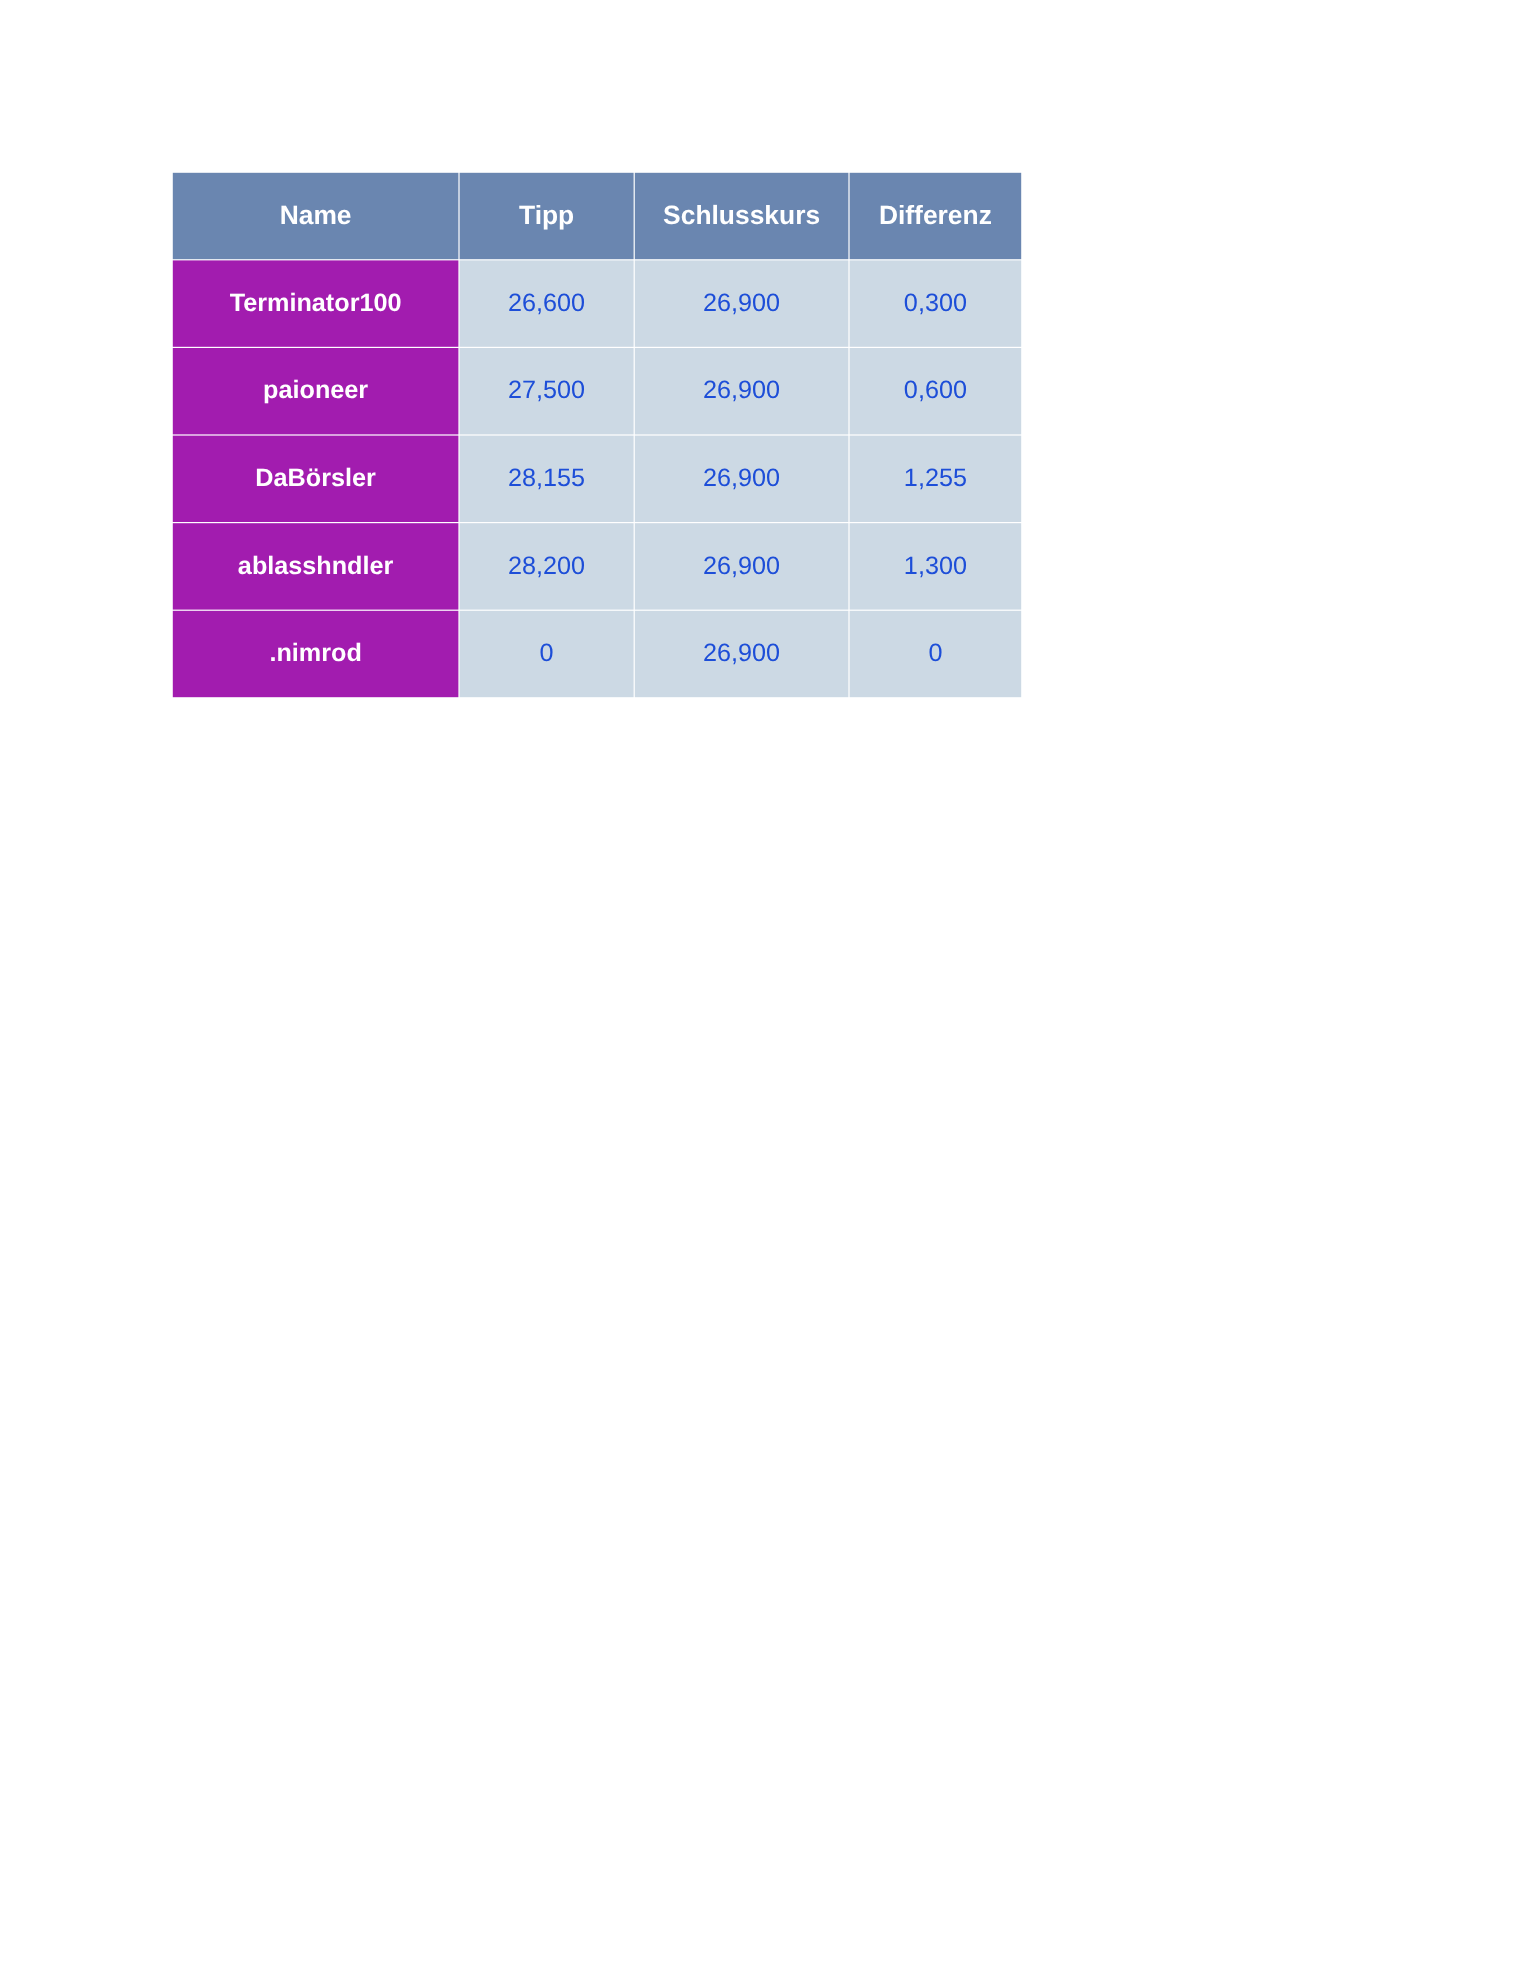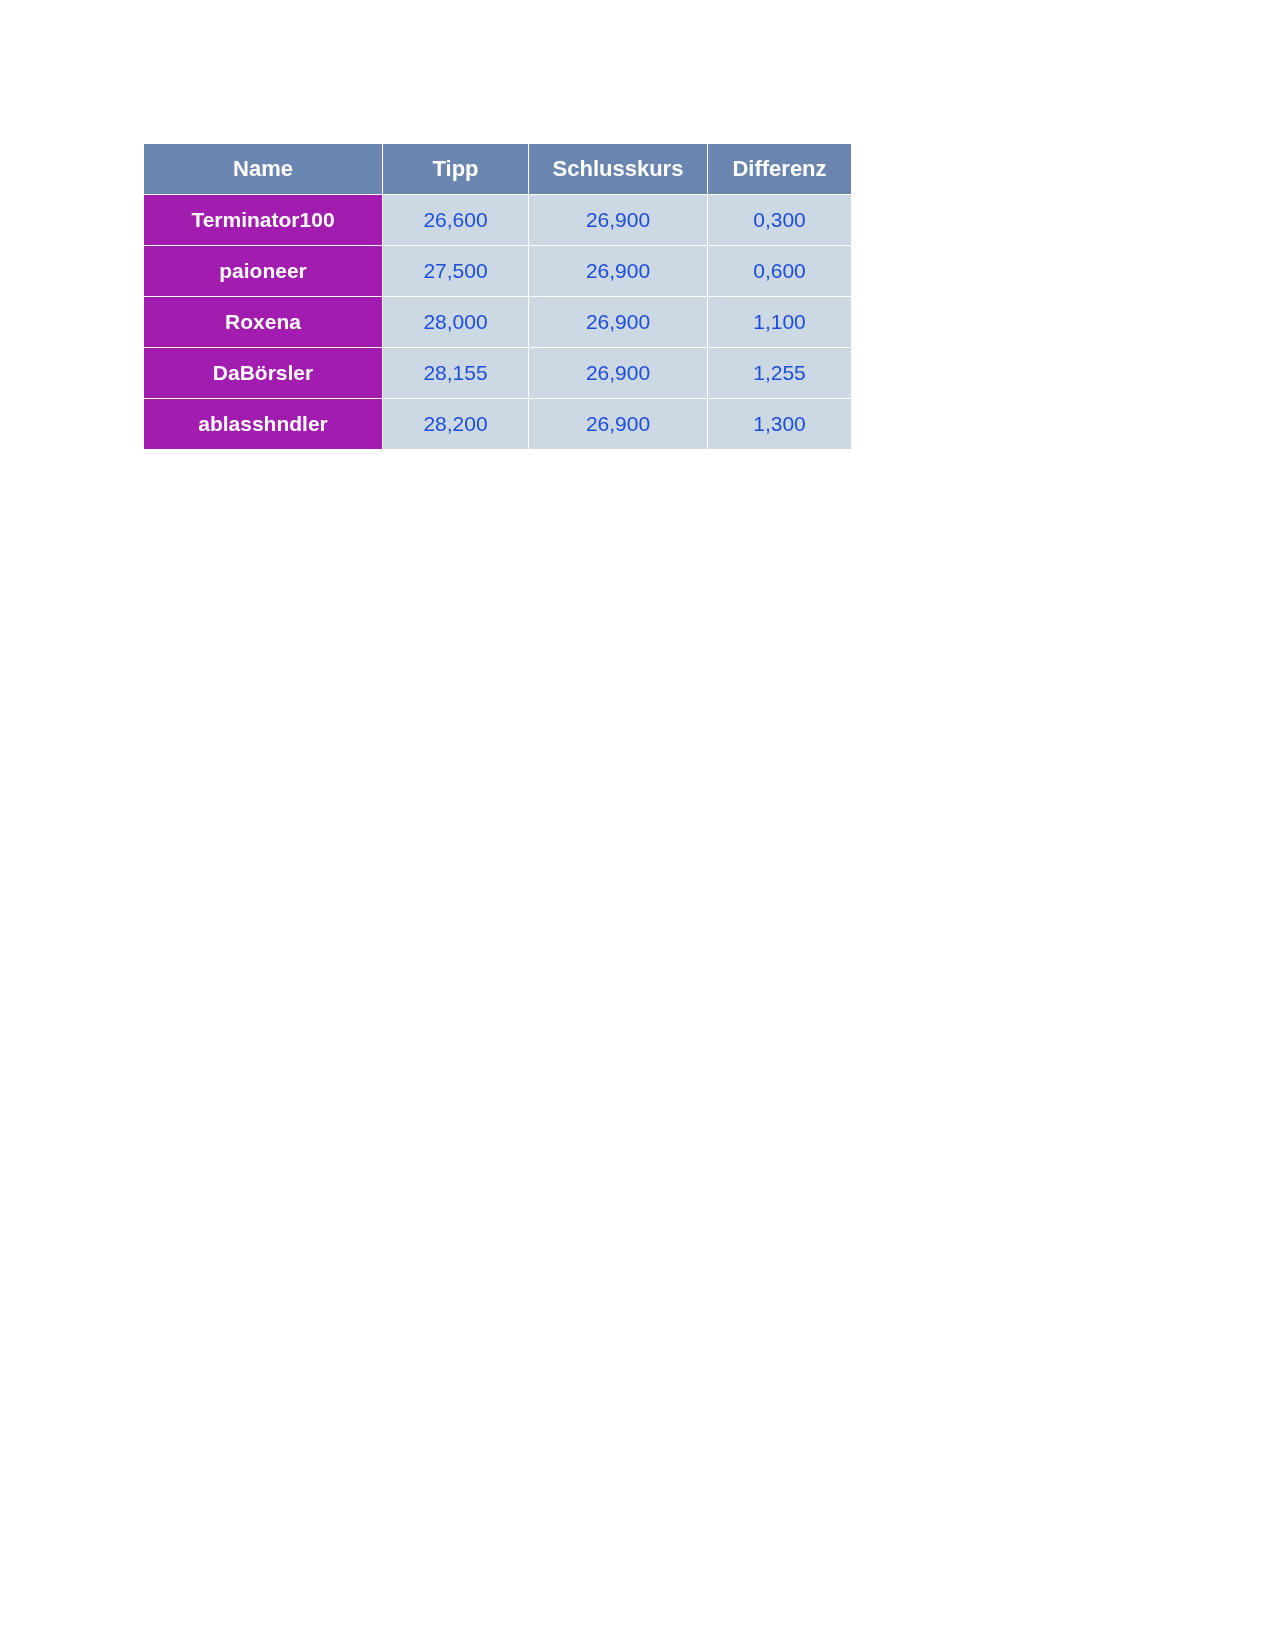--- a/index.html
+++ b/index.html
@@ -28,21 +28,21 @@
     top: 143px;
   }
   table.data-table {
     border-collapse: separate;
     border-spacing: 1px;
     background: #ffffff;
     table-layout: fixed;
   }
   table.data-table th,
   table.data-table td {
-    padding: 5px;
+    padding: 16px;
     margin: 0;
     height: 40px;
     line-height: 40px;
     font-size: 21px;
     text-align: center;
     vertical-align: middle;
     white-space: nowrap;
   }
   
   .col-name   { width: 238px; }
@@ -98,33 +98,33 @@
           <td class="value-cell">26,900</td>
           <td class="value-cell">0,300</td>
         </tr>
         <tr>
           <td class="name-cell">paioneer</td>
           <td class="value-cell">27,500</td>
           <td class="value-cell">26,900</td>
           <td class="value-cell">0,600</td>
         </tr>
         <tr>
-          <td class="name-cell">Roxena</td>
-          <td class="value-cell">28,000</td>
-          <td class="value-cell">26,900</td>
-          <td class="value-cell">1,100</td>
-        </tr>
-        <tr>
           <td class="name-cell">DaBörsler</td>
           <td class="value-cell">28,155</td>
           <td class="value-cell">26,900</td>
           <td class="value-cell">1,255</td>
         </tr>
         <tr>
           <td class="name-cell">ablasshndler</td>
           <td class="value-cell">28,200</td>
           <td class="value-cell">26,900</td>
           <td class="value-cell">1,300</td>
         </tr>
+        <tr>
+          <td class="name-cell">.nimrod</td>
+          <td class="value-cell">0</td>
+          <td class="value-cell">26,900</td>
+          <td class="value-cell">0</td>
+        </tr>
       </tbody>
     </table>
   </div>
 </div>
 
 </body></html>

